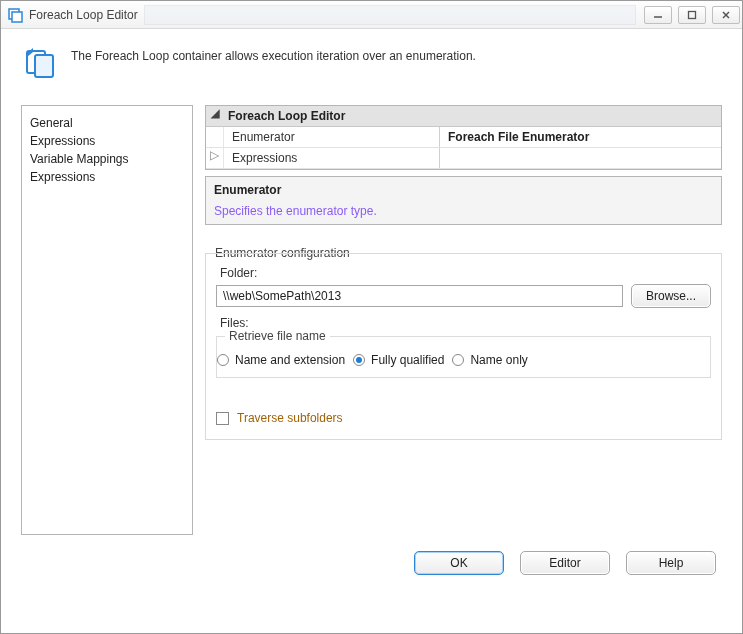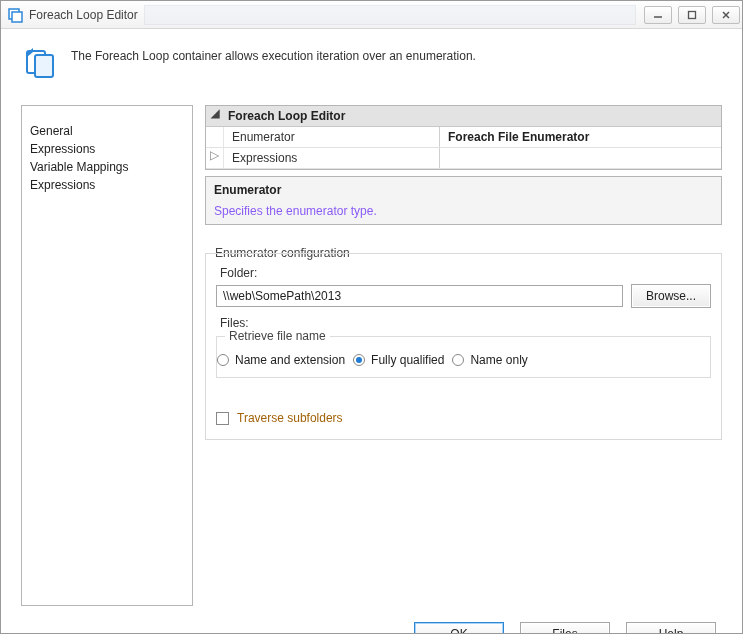--- a/index.html
+++ b/index.html
@@ -14,21 +14,21 @@
   .winbtns { display:flex; gap:6px; margin-left:8px; }
   .winbtn { width:28px; height:18px; border:1px solid #bfbfbf; border-radius:2px; background:linear-gradient(#fff,#eee); display:flex; align-items:center; justify-content:center; color:#555; font-size:11px; }
 
   
   .header { display:flex; padding:18px 24px 26px 24px; }
   .header .bigicon { width:32px; height:32px; margin-right:14px; flex:0 0 auto; }
   .header .desc { color:#333; margin-top:2px; }
 
   
   .panes { display:flex; gap:12px; padding:0 20px; }
-  .left-pane { width:172px; height:501px; border:1px solid #b5b5b5; background:#fff; padding:16px 8px; }
+  .left-pane { width:172px; height:430px; border:1px solid #b5b5b5; background:#fff; padding:8px 8px; }
   .left-pane .navitem { padding:2px 0; color:#222; cursor:default; }
 
   .right-pane { flex:1; height:430px; display:flex; flex-direction:column; }
 
   
   .propgrid { border:1px solid #b5b5b5; background:#fff; }
   .pg-header { display:flex; background:#e3e3e3; border-bottom:1px solid #c8c8c8; }
   .pg-caret { width:18px; text-align:center; color:#444; }
   .pg-hlabel { flex:1; font-weight:bold; padding:3px 4px; color:#222; }
   .pg-row { display:flex; background:#fff; border-bottom:1px solid #e2e2e2; }
@@ -43,21 +43,21 @@
   .descblock .dtext { color:#8b5cf6; margin-top:7px; }
 
   
   .config { margin-top:14px; display:flex; flex-direction:column; }
   .config-inner { border:1px solid #d9d9d9; border-top:1px solid #d9d9d9; border-radius:0; padding:8px 10px 14px 10px; position:relative; }
   .config .legend-float { position:relative; top:7px; left:6px; background:#fff; padding:0 4px; display:inline-block; color:#444; }
 
   .field-label { color:#333; margin:4px 0 4px 4px; }
   .field-row { display:flex; gap:8px; align-items:center; margin-bottom:8px; }
   .textbox { flex:1; height:22px; border:1px solid #a7a7a7; background:#fff; padding:2px 6px; color:#222; }
-  .btn { height:24px; padding:0 14px; border:1px solid #a7a7a7; border-radius:0; background:linear-gradient(#fefefe,#ececec); color:#222; box-shadow:inset 0 0 0 1px #fff; }
+  .btn { height:24px; padding:0 14px; border:1px solid #a7a7a7; border-radius:5px; background:linear-gradient(#fefefe,#ececec); color:#222; box-shadow:inset 0 0 0 1px #fff; }
   .btn.primary { border:1px solid #2d87d8; box-shadow:inset 0 0 0 1px #a7d2f5; }
 
   .group { border:1px solid #dcdcdc; padding:10px 0; margin-top:6px; position:relative; }
   .group .group-legend { position:absolute; top:-8px; left:8px; background:#fff; padding:0 4px; color:#444; }
   .radios { display:flex; gap:8px; margin-top:6px; }
   .radio { display:flex; align-items:center; gap:6px; color:#222; }
   .radio .dot { width:12px; height:12px; border:1px solid #888; border-radius:50%; display:flex; align-items:center; justify-content:center; background:#fff; }
   .radio.selected .dot::after { content:""; width:6px; height:6px; border-radius:50%; background:#1e7bd6; }
 
   .check { display:flex; align-items:center; gap:8px; margin-top:33px; color:#a16207; }
@@ -184,15 +184,15 @@
         </label>
 
       </div>
     </div>
 
   </div>
 </div>
 
 <div class="footer">
   <button class="btn primary">OK</button>
-  <button class="btn">Files</button>
+  <button class="btn">Editor</button>
   <button class="btn">Help</button>
 </div>
 
 </body></html>

